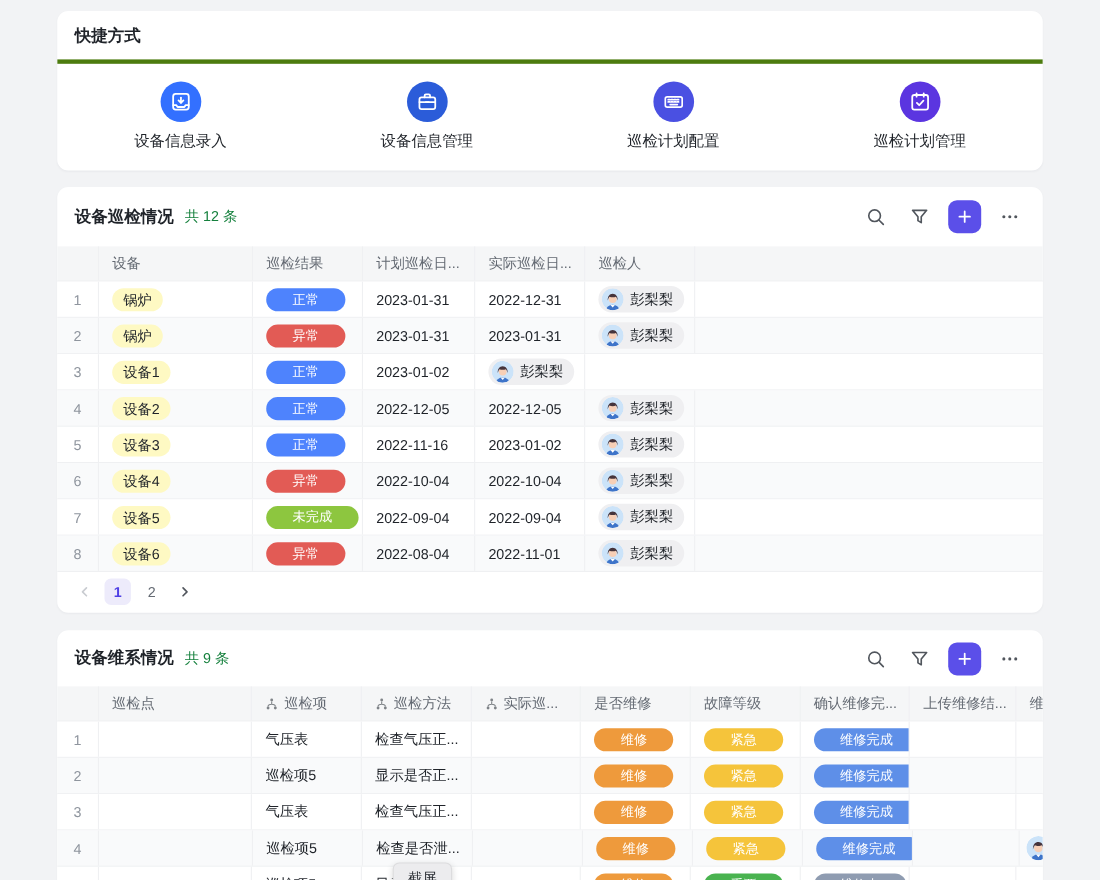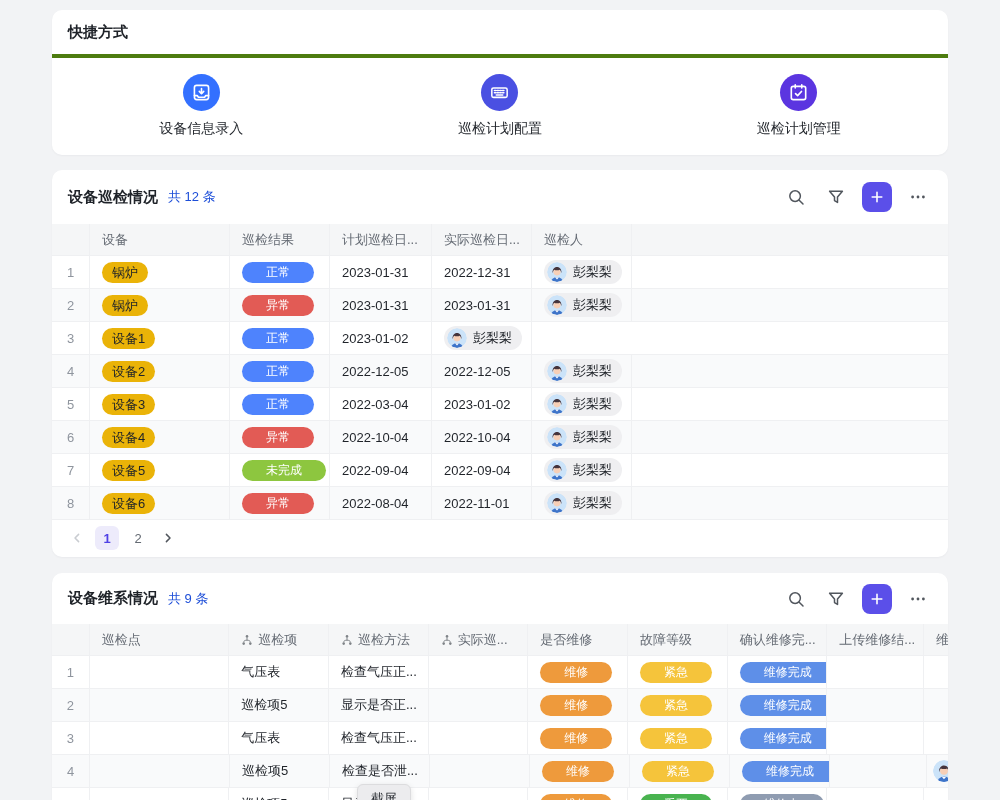--- a/index.html
+++ b/index.html
@@ -14,21 +14,21 @@
     border-radius:10px; overflow:hidden; box-shadow:0 1px 2px rgba(31,35,41,.04);
   }
   #card-shortcuts { top:10px; height:145px; }
   #card-inspection { top:170px; height:387px; }
   #card-maintenance { top:573px; height:300px; }
 
   
   .card-head { display:flex; align-items:center; height:54px; padding:0 16px; }
   #card-shortcuts .card-head { height:48px; border-bottom:4px solid #4d7c0f; }
   .card-title { font-size:15px; font-weight:bold; }
-  .count { font-size:13px; color:#1d4ed8; margin-left:10px; }
+  .count { font-size:13px; color:#15803d; margin-left:10px; }
   .toolbar { margin-left:auto; display:flex; align-items:center; gap:12px; }
   .tb-btn { width:28px; height:28px; display:flex; align-items:center; justify-content:center;
     color:#51565D; cursor:pointer; border-radius:6px; }
   .plus-btn { width:30px; height:30px; border-radius:8px; display:flex; align-items:center;
     justify-content:center; cursor:pointer; }
 
   
   .sc-row { display:flex; justify-content:space-around; padding-top:16px; }
   .sc-item { display:flex; flex-direction:column; align-items:center; cursor:pointer;text-align:right; }
   .sc-circle { width:37px; height:37px; border-radius:50%; display:flex; align-items:center; justify-content:center; }
@@ -40,21 +40,21 @@
   .tr.head { height:32px; background:#F5F6F7; color:#646A73; }
   .td { display:flex; align-items:center; padding:0 12px; border-right:1px solid #EFF0F2;
     overflow:hidden; white-space:nowrap; font-size:13px; }
   .td.num { justify-content:center; padding:0; color:#8F959E; }
   .td.filler { flex:1; border-right:none; }
   .t1c0,.t2c0 { width:38px; }
   .t1c1,.t2c1 { width:140px; }
   .t1c2 { width:100px; } .t1c3 { width:102px; } .t1c4 { width:100px; } .t1c5 { width:100px; }
   .t2c2,.t2c3,.t2c4,.t2c5,.t2c6,.t2c7 { width:100px; }
   .t2c8 { width:97px; }
-  .tag { background:#eab308; border-radius:11px; padding:2px 10px; line-height:17px; }
+  .tag { background:#fef9c3; border-radius:11px; padding:2px 10px; line-height:17px; }
   .badge { border-radius:11px; padding:2px 24px; line-height:17px; color:#fff; font-size:12px; }
   .person { display:flex; align-items:center; gap:6px; background:#EFEFF1;
     border-radius:12px; padding:2px 10px 2px 3px;text-align:center; }
   .avatar { width:20px; height:20px; border-radius:50%; flex:none; }
   .avatar.clip { width:22px; height:22px; margin-left:6px; }
   .lk { width:12px; height:12px; margin-right:5px; flex:none; opacity:.85; }
 
   
   .pager { display:flex; align-items:center; gap:7px; height:36px; padding-left:14px; }
   .pg-chev { width:22px; height:22px; display:flex; align-items:center; justify-content:center; cursor:pointer; }
@@ -157,20 +157,28 @@
   <div class="sc-row">
     <div class="sc-item">
       <span class="sc-circle" style="background: rgb(51, 112, 255);">
           <svg width="23" height="23">
             <use href="#ic-import"></use>
           </svg>
         </span>
       <span class="sc-label">设备信息录入</span>
     </div>
     <div class="sc-item">
+      <span class="sc-circle" style="background: rgb(43, 92, 217);">
+          <svg width="23" height="23">
+            <use href="#ic-briefcase"></use>
+          </svg>
+        </span>
+      <span class="sc-label">设备信息管理</span>
+    </div>
+    <div class="sc-item">
       <span class="sc-circle" style="background: rgb(74, 80, 226);">
           <svg width="23" height="23">
             <use href="#ic-keyboard"></use>
           </svg>
         </span>
       <span class="sc-label">巡检计划配置</span>
     </div>
     <div class="sc-item">
       <span class="sc-circle" style="background: rgb(91, 53, 224);">
           <svg width="23" height="23">
@@ -304,21 +312,21 @@
   </div>
 
   <div class="tr">
     <div class="td num t1c0">5</div>
     <div class="td t1c1">
         <span class="tag">设备3</span>
       </div>
     <div class="td t1c2">
         <span class="badge" style="background: rgb(78, 131, 253);">正常</span>
       </div>
-    <div class="td t1c3">2022-03-04</div>
+    <div class="td t1c3">2022-11-16</div>
     <div class="td t1c4">2023-01-02</div>
     <div class="td t1c5">
         <span class="person">
           <svg class="avatar">
             <use href="#av"></use>
           </svg>
           <span>彭梨梨</span>
         </span>
       </div>
     <div class="td filler"></div>

